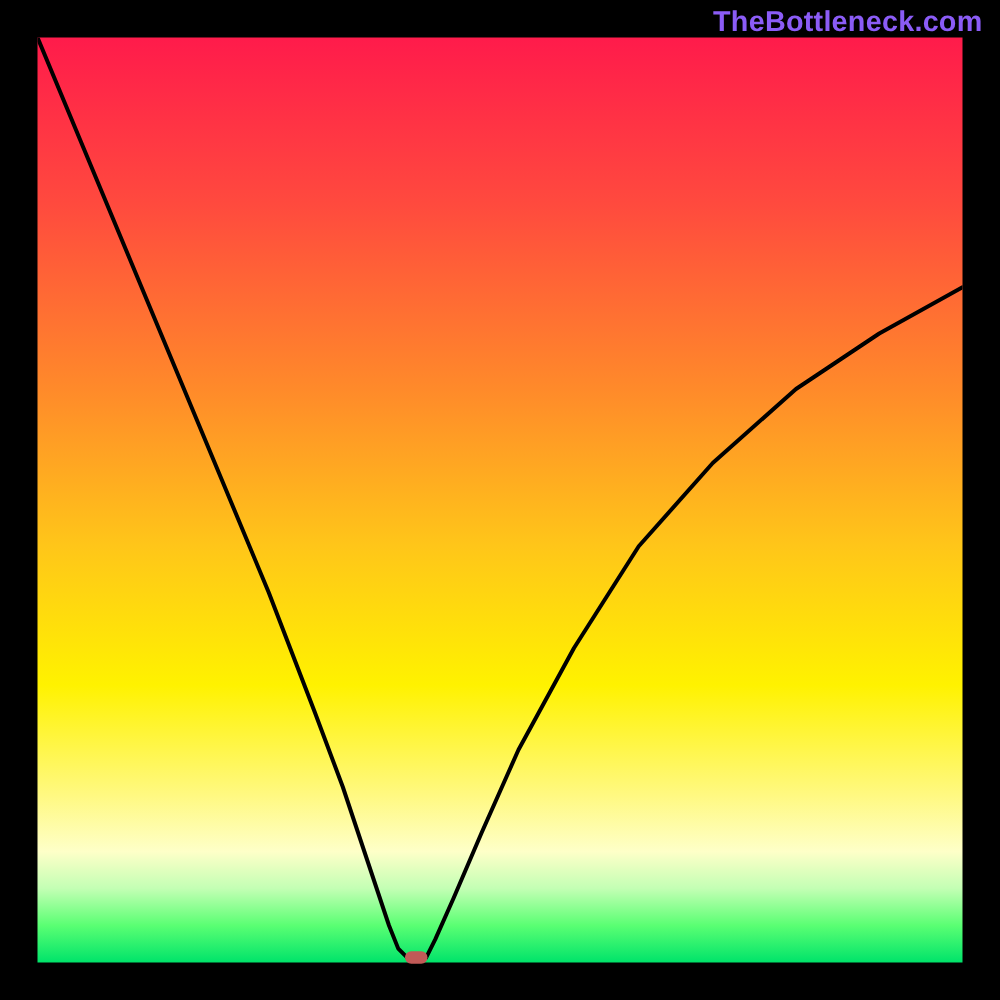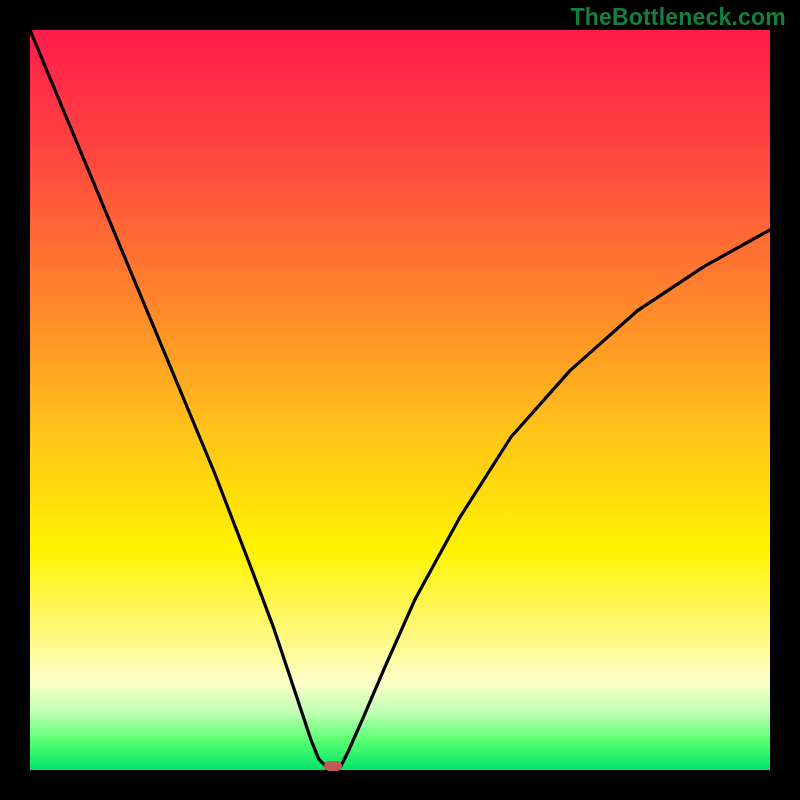--- a/index.html
+++ b/index.html
@@ -30,21 +30,21 @@
       #00e36a 100%
     );
   }
   .watermark {
     position: absolute;
     top: 4px;
     right: 14px;
     font-family: Arial, Helvetica, sans-serif;
     font-size: 23px;
     font-weight: 600;
-    color: #15803d;
+    color: #8b5cf6;
     letter-spacing: 0.2px;
   }
   svg.curve {
     position: absolute;
     left: 0;
     top: 0;
     width: 740px;
     height: 740px;
   }
   .marker {

